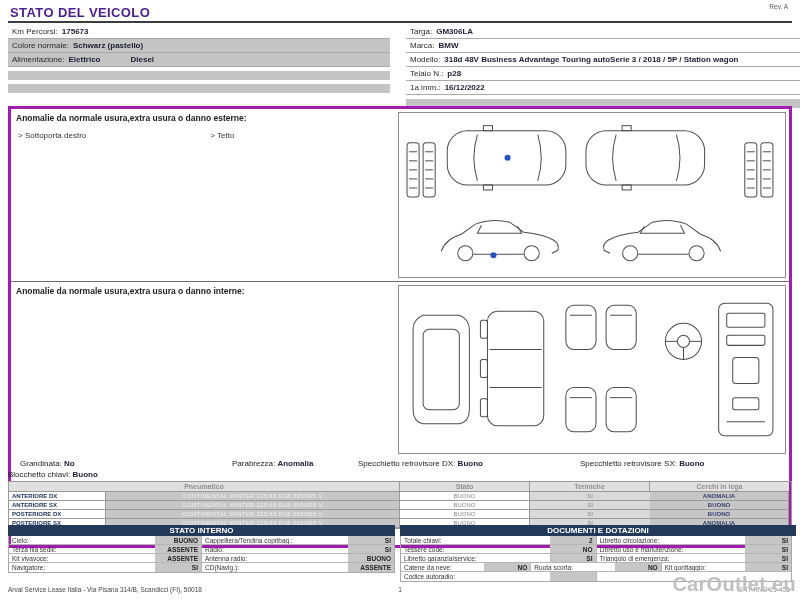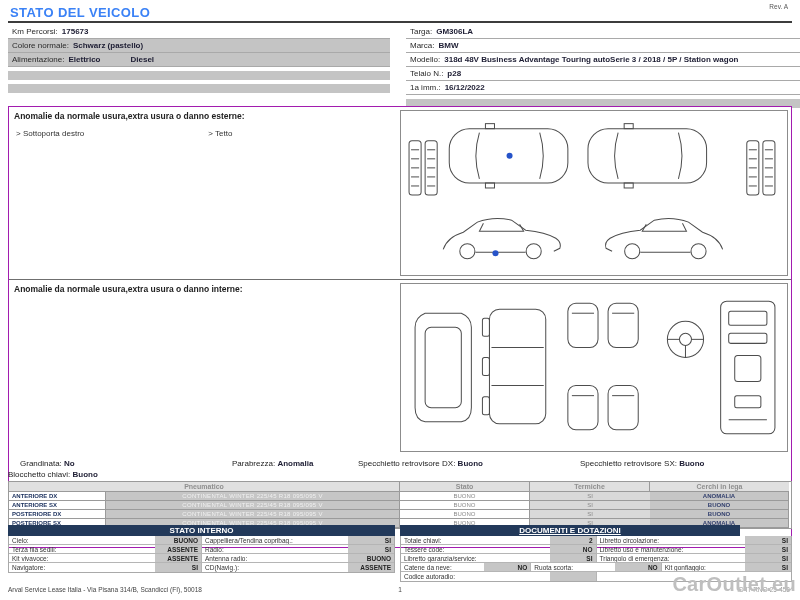--- a/index.html
+++ b/index.html
@@ -1,36 +1,36 @@
 <!DOCTYPE html>
 <html><head>
 <meta charset="utf-8">
 <style>
   * { margin:0; padding:0; box-sizing:border-box; }
   html,body { width:800px; height:600px; background:#fff; }
   body { font-family:"Liberation Sans", sans-serif; color:#222; position:relative; overflow:hidden; }
   .page { position:absolute; inset:0; background:#fff; }
 
   
-  .title { position:absolute; left:10px; top:5px; font-size:13px; font-weight:bold; color:#3b82f6; letter-spacing:.4px; }
+  .title { position:absolute; left:10px; top:5px; font-size:13px; font-weight:bold; color:#4c1d95; letter-spacing:.4px; }
   .rev   { position:absolute; right:12px; top:3px; font-size:6.5px; color:#555; }
   .hdr-rule { position:absolute; left:8px; right:8px; top:21px; border-top:2px solid #3c3c3c; }
 
   
   .col-left  { position:absolute; left:8px;  top:25px; width:382px; }
   .col-right { position:absolute; left:398px; top:25px; width:394px;margin-left:8px; }
   .f-row { display:flex; align-items:flex-start; padding:2px 4px; border-bottom:1px solid #a9a9a9; font-size:8px; min-height:13px; }
   .f-row.gray { background:#c4c4c4; }
   .f-label { margin-right:4px; white-space:nowrap; color:#2a2a2a; }
   .f-value { font-weight:bold; color:#1d1d33; }
   .f-value.gap { margin-left:30px;text-align:center; }
   .bar { height:9px; background:#c4c4c4; margin-top:4px; }
 
   
-  .main-box { position:absolute; left:8px; right:8px; top:106px; height:442px; border:1px solid #a21caf; background:#fff; }
+  .main-box { position:absolute; left:8px; right:8px; top:106px; height:442px; border:3px solid #a21caf; background:#fff; }
   .half { position:relative; height:172px; }
   .half.second { height:176px; border-top:1px solid #6f6f6f; }
   .dmg-title { position:absolute; left:5px; top:4px; font-size:8.5px; font-weight:bold; color:#222; }
   .dmg-items { position:absolute; left:7px; top:22px; font-size:8px; color:#333; }
   .dmg-item { display:inline-block; min-width:190px; }
   .diag-panel { position:absolute; right:3px; top:3px; bottom:3px; width:388px; border:1px solid #8c8c8c; background:#fff; }
   .diag-panel svg { width:100%; height:100%; display:block; }
 
   
   .cond { position:absolute; left:0; top:459px; width:800px; font-size:8px; }
@@ -48,21 +48,21 @@
   .t-pos   { color:#1f3460; font-weight:bold; background:#fff; }
   .t-spec  { background:#c6c6c6; color:#f0f0f0; justify-content:center; letter-spacing:.3px; }
   .t-stato { color:#8a8a8a; justify-content:center; background:#fff; }
   .t-term  { color:#8a8a8a; justify-content:center; background:#d9d9d9; }
   .t-cerchi{ color:#33406e; font-weight:bold; justify-content:center; background:#c6c6c6; }
 
   
   .sec-hdr { position:absolute; top:525px; height:11px; background:#22395a; color:#fff; font-size:8px; font-weight:bold;
              display:flex; align-items:center; justify-content:center; }
   .sec-hdr.left  { left:8px;  width:387px; }
-  .sec-hdr.right { left:400px; width:340px;text-decoration:underline; }
+  .sec-hdr.right { left:400px; width:396px; }
   .kv-table { position:absolute; top:536px; border:1px solid #a9a9a9; border-top:none; font-size:6.5px; }
   .kv-table.left  { left:8px;  width:387px; }
   .kv-table.right { left:400px; width:392px; }
   .kv-row { display:flex; border-bottom:1px solid #b5b5b5; height:9px; }
   .kv-row:last-child { border-bottom:none; }
   .pair { flex:1; display:flex; align-items:center; border-right:1px solid #b5b5b5; overflow:hidden; }
   .pair:last-child { border-right:none; }
   .p-label { flex:1; padding:0 3px; white-space:nowrap; color:#333; }
   .p-value { min-width:46px; align-self:stretch; background:#c6c6c6; color:#222; font-weight:bold; text-align:right; padding:0 3px; display:flex; align-items:center; justify-content:flex-end; }
 

